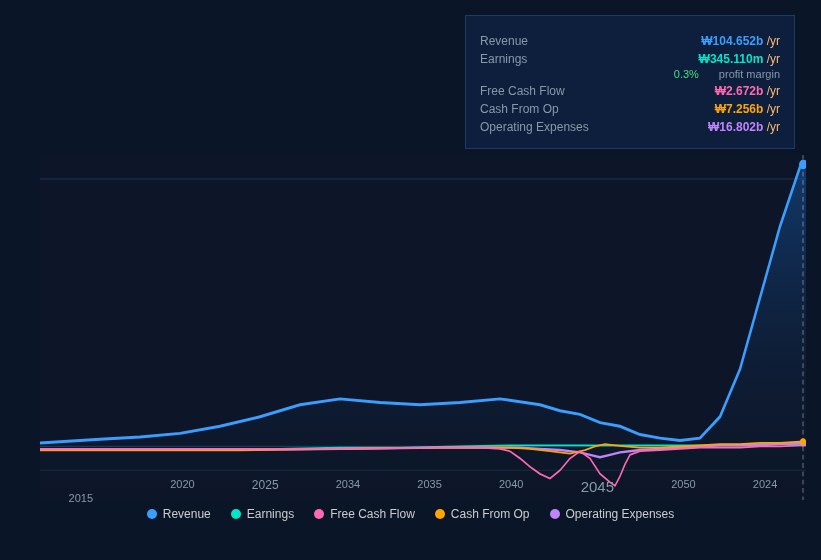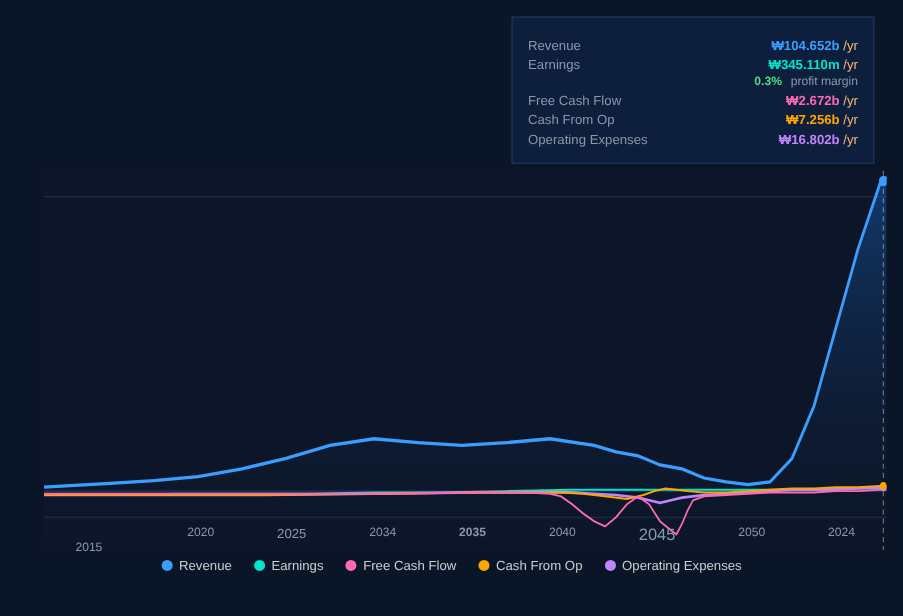--- a/index.html
+++ b/index.html
@@ -56,22 +56,22 @@
       justify-content: flex-end;
       font-size: 11px;
       margin-top: -2px;
       margin-bottom: 4px;
     }
     .profit-margin-text {
       color: #8899aa;
     }
     .profit-margin-value {
       color: #4ade80;
-      font-weight: bold;
-      margin-right: 8px;
+      font-weight: normal;
+      margin-right: 20px;
     }
     .y-axis-label {
       position: absolute;
       left: 15px;
       font-size: 11px;
       color: #8899aa;
     }
     .y-axis-top { top: 160px; }
     .y-axis-zero { top: 432px; }
     .y-axis-neg { top: 457px; }
@@ -204,18 +204,18 @@
     </div>
   </div>
 
 </div>
 
 <div style="position:absolute; bottom:56px; left:40px; right:15px; display:flex; justify-content:space-around;">
     <span style="font-size: 11px; color: rgb(136, 153, 170); margin-top: 14px;">2015</span>
     <span style="font-size: 11px; color: rgb(136, 153, 170); margin-left: 20px;">2020</span>
     <span style="font-size: 12px; color: rgb(136, 153, 170);">2025</span>
     <span style="font-size: 11px; color: rgb(136, 153, 170);">2034</span>
-    <span style="font-size: 11px; color: rgb(136, 153, 170); font-weight: bold;">2035</span>
+    <span style="font-size: 11px; color: rgb(136, 153, 170);">2035</span>
     <span style="font-size: 11px; color: rgb(136, 153, 170);">2040</span>
     <span style="font-size: 15px; color: rgb(136, 153, 170);">2045</span>
     <span style="font-size: 11px; color: rgb(136, 153, 170);">2050</span>
     <span style="font-size: 11px; color: rgb(136, 153, 170);">2024</span>
   </div>
 
 </body></html>

